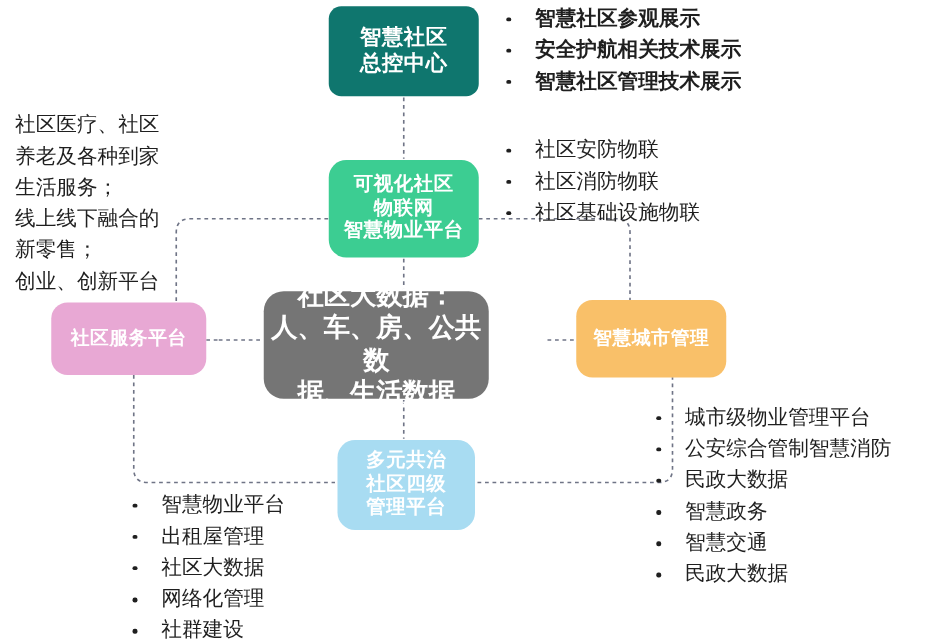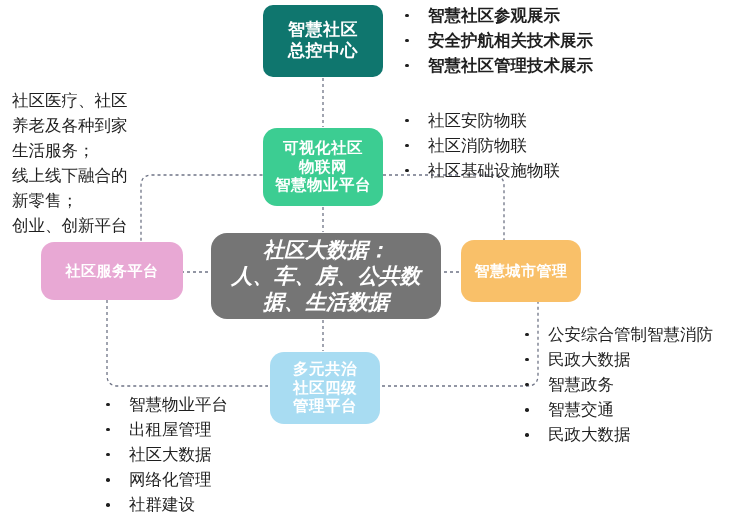--- a/index.html
+++ b/index.html
@@ -51,33 +51,32 @@
     top: 128px;
     width: 120px;
     height: 78px;
     background: #3ccd92;
     border-radius: 14px;
     font-size: 15.5px;
   }
   .node-center {
     left: 211px;
     top: 233px;
-    width: 230px;
+    width: 180px;
     height: 86px;
     background: #757575;
     border-radius: 16px;
     font-size: 21px;
     letter-spacing: 0px;
     line-height: 1.25;
-    font-style: italic;
   }
   .node-pink {
     left: 41px;
     top: 242px;
-    width: 142px;
+    width: 124px;
     height: 58px;
     background: #e8a8d4;
     border-radius: 13px;
     font-size: 15px;
   }
   .node-orange {
     left: 461px;
     top: 240px;
     width: 120px;
     height: 62px;
@@ -237,20 +236,21 @@
 
   <ul class="bullet-list" id="bullets-governance">
     <li>智慧物业平台</li>
     <li>出租屋管理</li>
     <li>社区大数据</li>
     <li>网络化管理</li>
     <li>社群建设</li>
   </ul>
 
   <ul class="bullet-list" id="bullets-city">
+    <li>城市级物业管理平台</li>
     <li>公安综合管制智慧消防</li>
     <li>民政大数据</li>
     <li>智慧政务</li>
     <li>智慧交通</li>
     <li>民政大数据</li>
   </ul>
 
 </div>
 
 </body></html>

